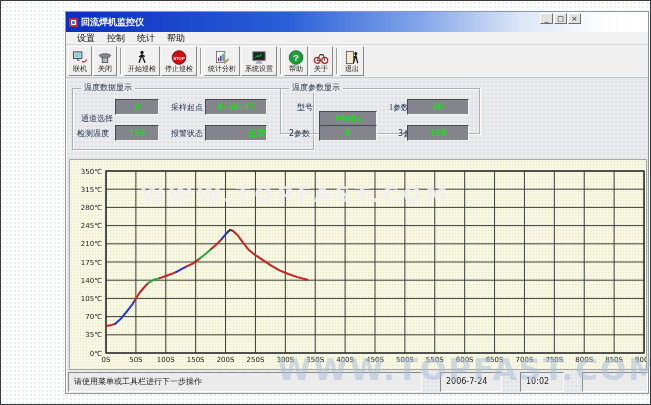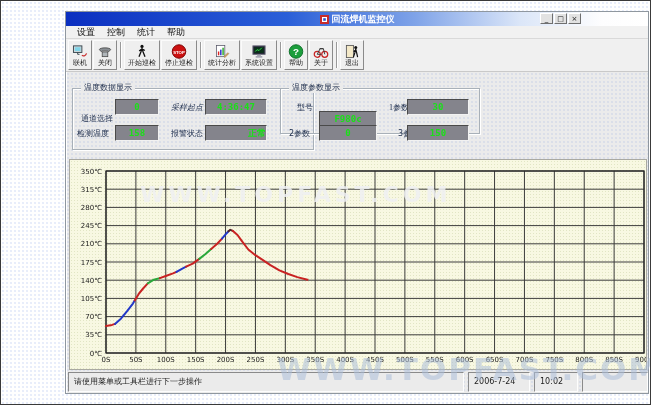--- a/index.html
+++ b/index.html
@@ -13,23 +13,23 @@
   }
   .window {
     position:absolute; left:64px; top:10px; width:584px; height:383px;
     background:#ebebeb;
     background-image: radial-gradient(rgba(140,165,225,0.18) 0.7px, transparent 0.8px);
     background-size:4px 4px;
     border:1px solid #8f979f;
     box-shadow: inset 1px 1px 0 #ffffff;
   }
   .titlebar {
-    position:relative; height:14px;
+    position:relative; height:20px;
     background:linear-gradient(90deg,#0b2fc0 0%,#2a5fd8 38%,#7fa3e8 60%,#dbe6f8 78%,#fdfdfe 92%,#ffffff 100%);
-    display:flex; align-items:center; padding:0 3px;justify-content:center;
+    display:flex; align-items:center; padding:0 3px;
   }
   .app-icon { width:9px; height:9px; flex:0 0 auto; }
   .titlebar-title { color:#fff; font-size:9px; font-weight:bold; margin-left:3px; line-height:14px; white-space:nowrap; }
   .titlebar-controls { position:absolute; left:474px; top:1px; display:flex; gap:1px; }
   .tb-btn {
     width:13px; height:11px; background:#e2e2e2; border:1px solid;
     border-color:#ffffff #6f6f6f #6f6f6f #ffffff; font-size:7px; line-height:8px;
     text-align:center; color:#111; padding:0; font-family:inherit; cursor:default;
   }
   .menubar { height:13px; background:#f1f1f1; border-bottom:1px solid #d9d9d9; display:flex; align-items:center; padding-left:5px; }
@@ -60,21 +60,21 @@
     border:1px solid #a9a9a1;
   }
   .wm-chart {
     position:absolute; left:70px; top:22px; font-size:22px; font-weight:bold;
     letter-spacing:4px; color:rgba(238,240,242,0.85); white-space:nowrap; pointer-events:none;
   }
   .wm-corner {
     position:absolute; left:276px; top:350px; font-size:31px; font-weight:bold;
     letter-spacing:2px; color:rgba(172,190,216,0.55); white-space:nowrap; z-index:5; pointer-events:none;
   }
-  .statusbar { position:absolute; left:2px; top:360px; width:580px; height:20px; display:flex; gap:4px; }
+  .statusbar { position:absolute; left:2px; top:360px; width:580px; height:20px; display:flex; gap:18px; }
   .sb-cell {
     border:1px solid; border-color:#8a8a8a #fdfdfd #fdfdfd #8a8a8a;
     font-size:8px; line-height:17px; padding:0 5px; color:#222;
     overflow:hidden; white-space:nowrap; background:#ebebeb;
   }
   .sb-main { flex:1; }
   .sb-date { width:62px; }
   .sb-time { width:44px; }
   .sb-extra { width:66px; }
 </style>
@@ -182,21 +182,21 @@
             <path d="M12 5.5l-1 4-1.5 4.5 M12 5.5l1 4 1 4.5 M12 6l-2.2 2.2" stroke="#111" stroke-width="1.3" fill="none"></path>
           </svg>
           <span class="tlbl">退出</span>
         </button>
       </div>
 
     <div class="groupbox" id="box1" style="left:6px; top:76px; width:242px; height:62px;">
       <span class="gb-title">温度数据显示</span>
     <span class="field-label" style="left: 8px; top: 25px;">通道选择</span>
         <div class="led" style="left: 42px; top: 10px; width: 44px;">0</div>
-        <span class="field-label" style="left: 98px; top: 14px; font-style: italic;">采样起点</span>
+        <span class="field-label" style="left: 98px; top: 14px;">采样起点</span>
         <div class="led" style="left: 132px; top: 10px; width: 62px;">4:36:47</div>
         <span class="field-label" style="left: 4px; top: 40px;">检测温度</span>
         <div class="led" style="left: 42px; top: 36px; width: 44px;">158</div>
         <span class="field-label" style="left: 98px; top: 40px;">报警状态</span>
         <div class="led" style="left: 132px; top: 36px; width: 62px; text-align: right;">正常</div>
       </div>
 
     <div class="groupbox" id="box2" style="left:214px; top:76px; width:200px; height:46px;">
       <span class="gb-title">温度参数显示</span>
     <span class="field-label" style="left: 16px; top: 14px;">型号</span>

